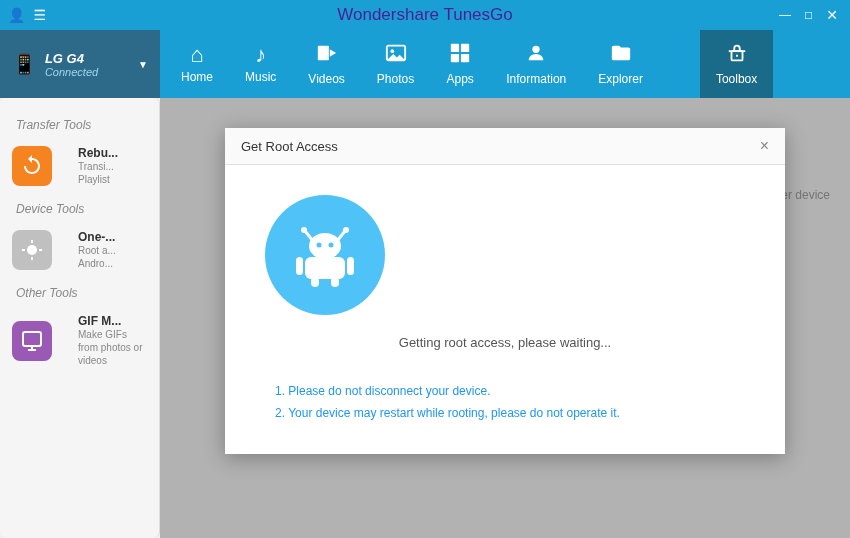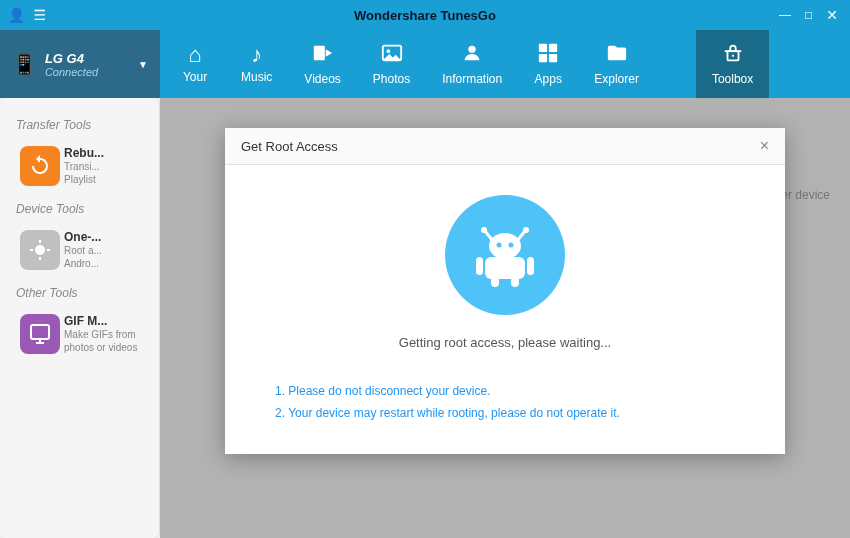--- a/index.html
+++ b/index.html
@@ -8,23 +8,23 @@
     
     .title-bar {
       background: #1a9fd4;
       height: 30px;
       display: flex;
       align-items: center;
       justify-content: center;
       position: relative;
     }
     .title-bar-text {
-      color: #0f172a;
-      font-size: 13px;
-      font-weight: bold;
+      color: #4c1d95;
+      font-size: 17px;
+      font-weight: normal;
     }
     .window-controls {
       position: absolute;
       right: 8px;
       top: 0;
       height: 30px;
       display: flex;
       align-items: center;
       gap: 6px;
     }
@@ -110,25 +110,24 @@
       border-radius: 6px;
     }
     .section-title {
       font-size: 12px;
       color: #888;
       font-style: italic;
       padding: 8px 16px 6px;
     }
     .tool-item {
       display: flex;
-      align-items: flex-end;
+      align-items: center;
       padding: 8px 12px;
-      gap: 4px;
+      gap: 26px;
       cursor: pointer;
-      margin-left: 8px;
     }
     .tool-icon {
       width: 40px;
       height: 40px;
       border-radius: 8px;
       display: flex;
       align-items: center;
       justify-content: center;
       font-size: 20px;
       flex-shrink: 0;
@@ -184,21 +183,20 @@
     .modal-close {
       cursor: pointer;
       font-size: 16px;
       color: #888;
       line-height: 1;
     }
     .modal-body {
       padding: 30px 40px;
       display: flex;
       flex-direction: column;
-      align-items: center;
       gap: 20px;
     }
     .android-circle {
       width: 120px;
       height: 120px;
       border-radius: 50%;
       background: #4fc3f7;
       display: flex;
       align-items: center;
       justify-content: center;
@@ -254,21 +252,21 @@
     <div class="device-info">
       <div class="device-name">LG G4</div>
       <div class="device-status">Connected</div>
     </div>
     <span class="device-arrow">▼</span>
   </div>
 
   <div class="nav-bar">
     <div class="nav-item">
       <span class="nav-icon">⌂</span>
-      <span>Your</span>
+      <span>Home</span>
     </div>
     <div class="nav-item">
       <span class="nav-icon">♪</span>
       <span>Music</span>
     </div>
     <div class="nav-item">
       <span class="nav-icon">
         <svg width="22" height="22" viewBox="0 0 24 24" fill="white">
             <rect x="2" y="4" width="12" height="16" rx="1"></rect>
             <polygon points="15,8 22,12 15,16"></polygon>
@@ -278,40 +276,40 @@
     </div>
     <div class="nav-item">
       <span class="nav-icon">
         <svg width="22" height="22" viewBox="0 0 24 24" fill="white">
             <rect x="2" y="4" width="20" height="16" rx="2" fill="none" stroke="white" stroke-width="2"></rect>
             <circle cx="8" cy="10" r="2"></circle>
             <polyline points="2,20 9,13 13,17 16,14 22,20" fill="white"></polyline>
           </svg>
       </span>
       <span>Photos</span>
-    </div>
-    <div class="nav-item">
-      <span class="nav-icon">
-        <svg width="22" height="22" viewBox="0 0 24 24" fill="white">
-            <circle cx="12" cy="8" r="4"></circle>
-            <path d="M4 20c0-4 3.6-7 8-7s8 3 8 7" fill="white"></path>
-          </svg>
-      </span>
-      <span>Information</span>
     </div>
     <div class="nav-item">
       <span class="nav-icon">
         <svg width="22" height="22" viewBox="0 0 24 24" fill="white">
             <rect x="2" y="2" width="9" height="9" rx="1"></rect>
             <rect x="13" y="2" width="9" height="9" rx="1"></rect>
             <rect x="2" y="13" width="9" height="9" rx="1"></rect>
             <rect x="13" y="13" width="9" height="9" rx="1"></rect>
           </svg>
       </span>
       <span>Apps</span>
+    </div>
+    <div class="nav-item">
+      <span class="nav-icon">
+        <svg width="22" height="22" viewBox="0 0 24 24" fill="white">
+            <circle cx="12" cy="8" r="4"></circle>
+            <path d="M4 20c0-4 3.6-7 8-7s8 3 8 7" fill="white"></path>
+          </svg>
+      </span>
+      <span>Information</span>
     </div>
     <div class="nav-item">
       <span class="nav-icon">
         <svg width="22" height="22" viewBox="0 0 24 24" fill="white">
             <path d="M2 6c0-1.1.9-2 2-2h6l2 2h8c1.1 0 2 .9 2 2v10c0 1.1-.9 2-2 2H4c-1.1 0-2-.9-2-2V6z"></path>
           </svg>
       </span>
       <span>Explorer</span>
     </div>
     <div class="nav-item active" style="background:#1a6a8a;">

